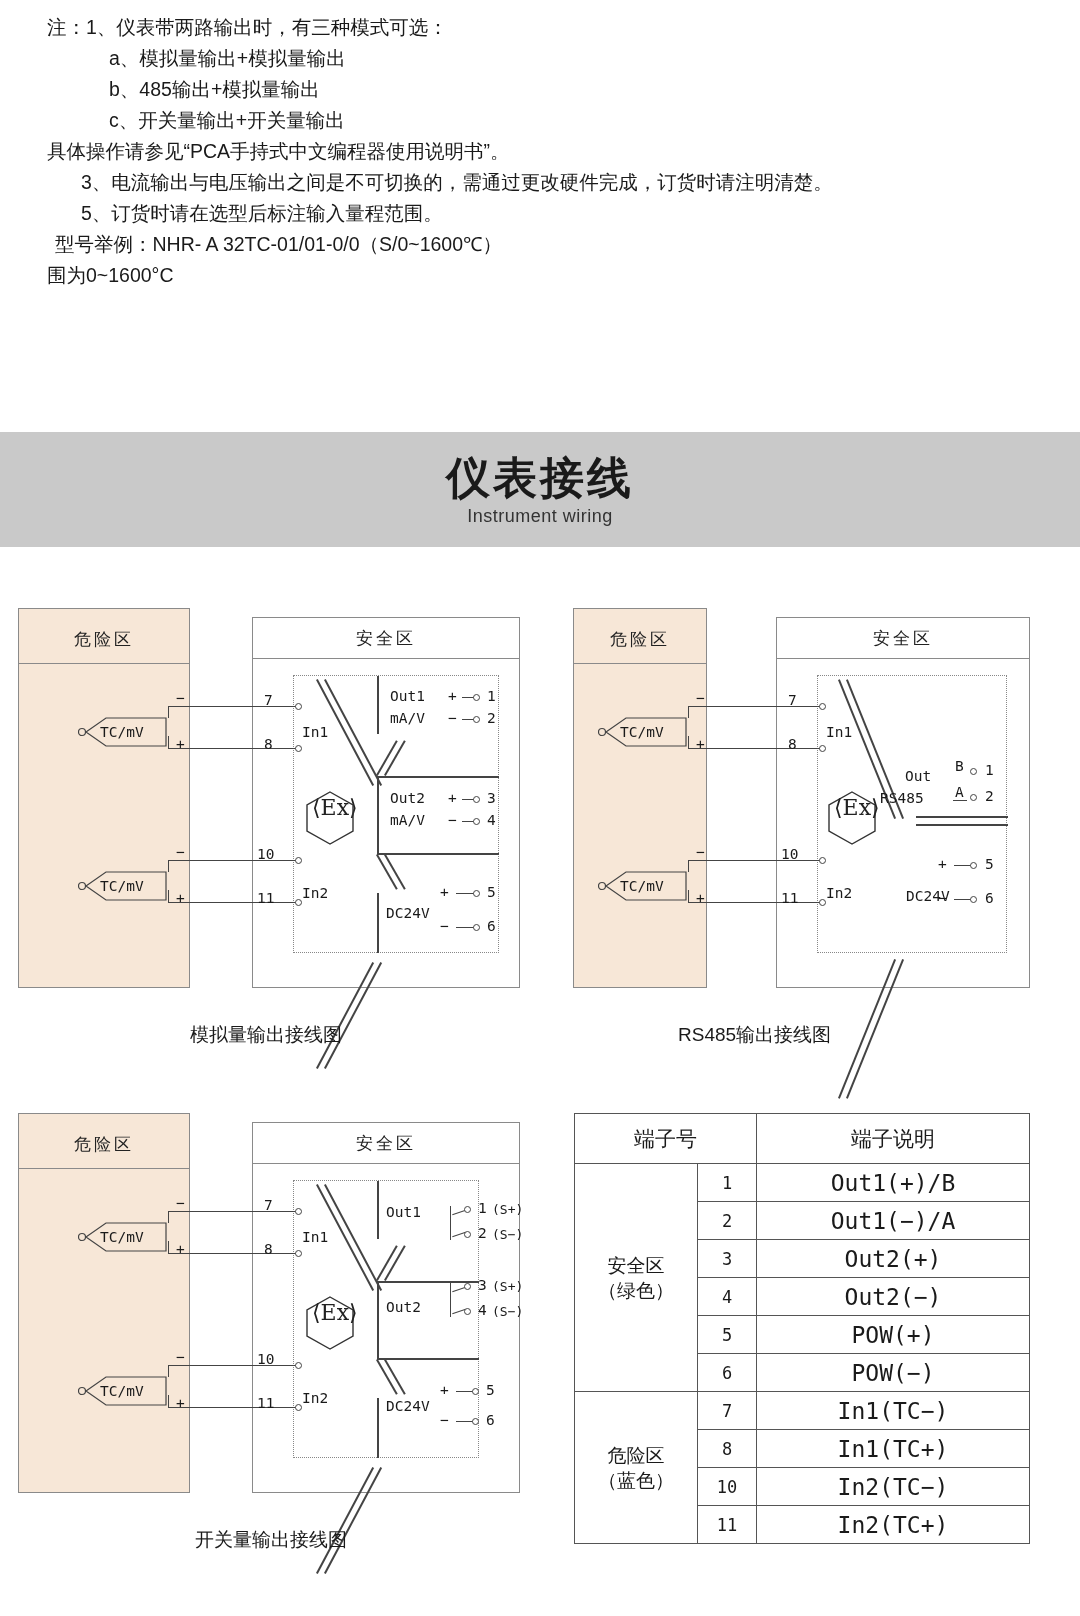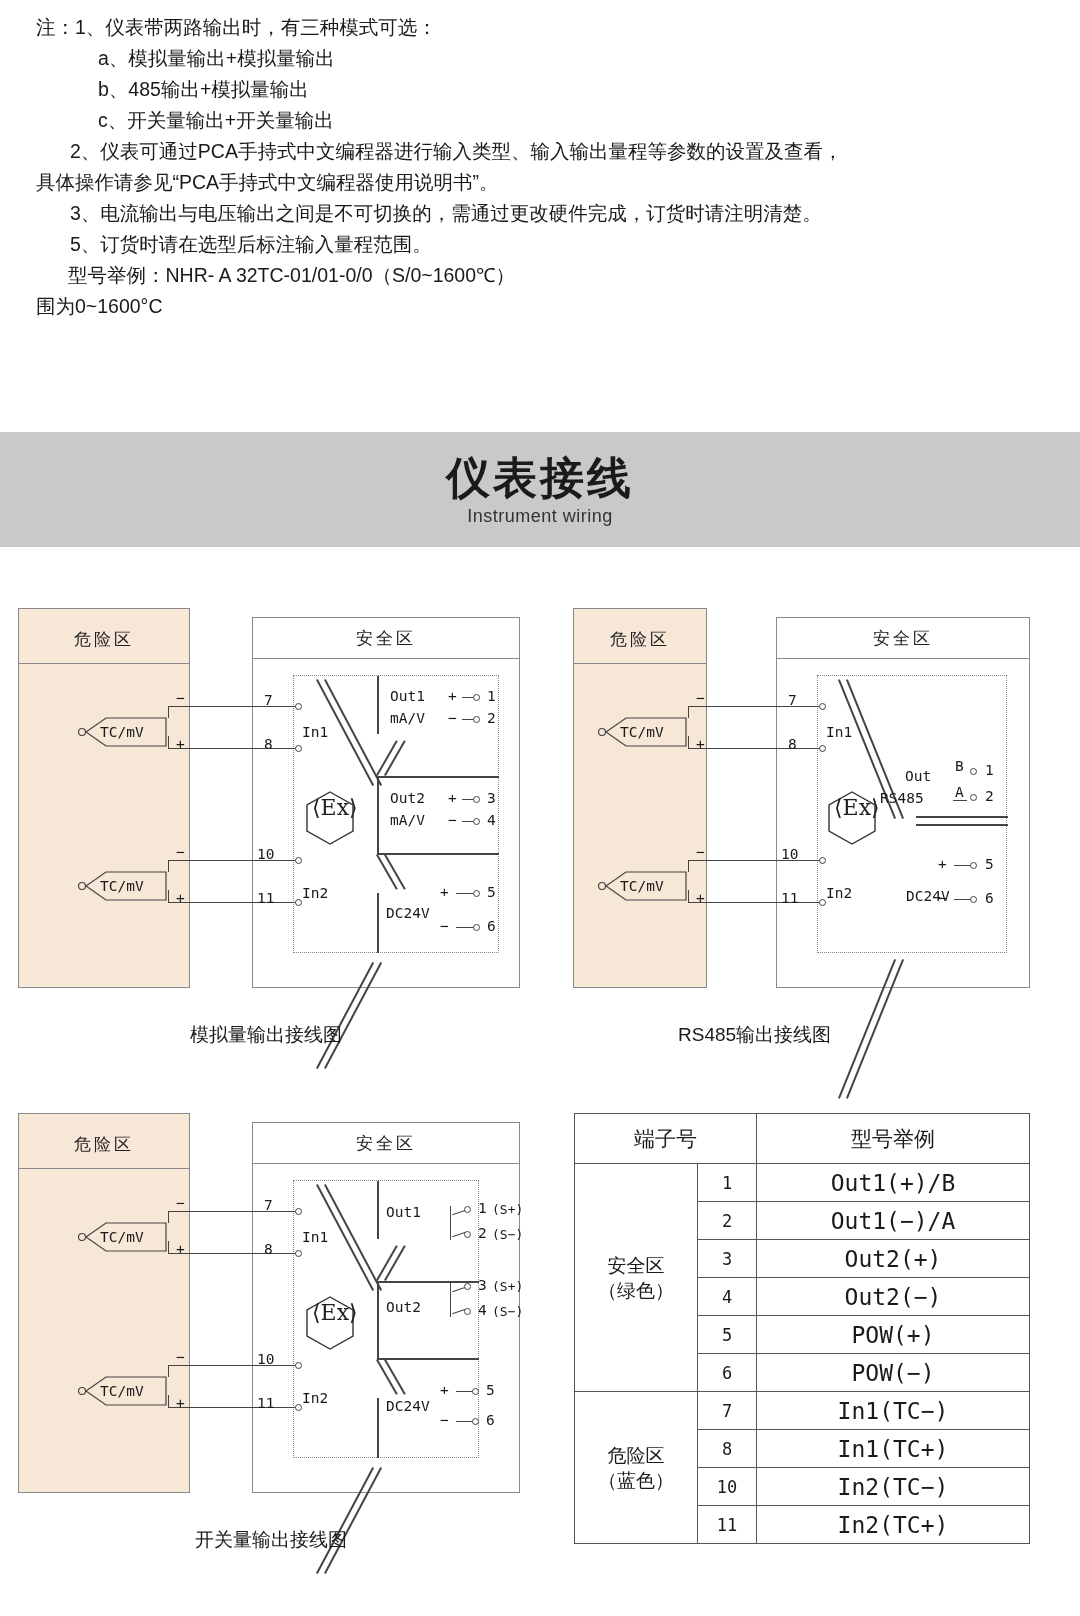--- a/index.html
+++ b/index.html
@@ -14,33 +14,33 @@
     font-family: "Liberation Sans", sans-serif;
     color: #1a1a1a;
     overflow: hidden;
   }
 
   
   .notes {
     position: absolute;
     left: 0; top: 0;
     width: 1080px;
-    padding: 12px 40px 0 36px;
+    padding: 12px 40px 0 47px;
     box-sizing: border-box;
   }
   .note-line {
     font-size: 19.5px;
     line-height: 31px;
     color: #1a1a1a;
     white-space: pre-wrap;
   }
   .indent1 { text-indent: 34px; }
   .indent2 { text-indent: 62px; }
   .indent-none { text-indent: 0; }
-  .indent-small { text-indent: 8px; margin-left: 24px; }
+  .indent-small { text-indent: 8px; }
 
   
   .banner {
     position: absolute;
     left: 0;
     top: 432px;
     width: 1080px;
     height: 115px;
     background: #c9c9c9;
     display: flex;
@@ -177,21 +177,20 @@
   }
 </style>
 </head>
 <body>
 
 <div class="notes">
   <div class="note-line indent-none">注：1、仪表带两路输出时，有三种模式可选：</div>
   <div class="note-line indent2">a、模拟量输出+模拟量输出</div>
   <div class="note-line indent2">b、485输出+模拟量输出</div>
   <div class="note-line indent2">c、开关量输出+开关量输出</div>
-  <div class="note-line indent1">2、仪表可通过PCA手持式中文编程器进行输入类型、输入输出量程等参数的设置及查看，</div>
   <div class="note-line indent-none">具体操作请参见“PCA手持式中文编程器使用说明书”。</div>
   <div class="note-line indent1">3、电流输出与电压输出之间是不可切换的，需通过更改硬件完成，订货时请注明清楚。</div>
   <div class="note-line indent1">5、订货时请在选型后标注输入量程范围。</div>
   <div class="note-line indent-small">型号举例：NHR- A 32TC-01/01-0/0（S/0~1600℃）</div>
   <div class="note-line indent-none">围为0~1600°C</div>
 </div>
 
 <div class="banner">
   <div class="banner-title">仪表接线</div>
   <div class="banner-sub">Instrument wiring</div>
@@ -491,21 +490,21 @@
   <div class="lbl" style="left:486px;top:1382px;">5</div>
   <div class="lbl" style="left:486px;top:1412px;">6</div>
 
   <div class="caption" style="left:195px;top:1527px;">开关量输出接线图</div>
 </div>
 
 <table class="term-table">
   <tbody>
       <tr>
     <th class="hdr" colspan="2">端子号</th>
-    <th class="hdr">型号举例</th>
+    <th class="hdr">端子说明</th>
   </tr>
 
   <tr>
     <td class="zone" rowspan="6" style="white-space:pre-line;"><span>安全区
 （绿色）</span></td>
     <td class="num">1</td>
     <td class="desc">Out1(+)/B</td>
   </tr>
   <tr>
     <td class="num">2</td>

